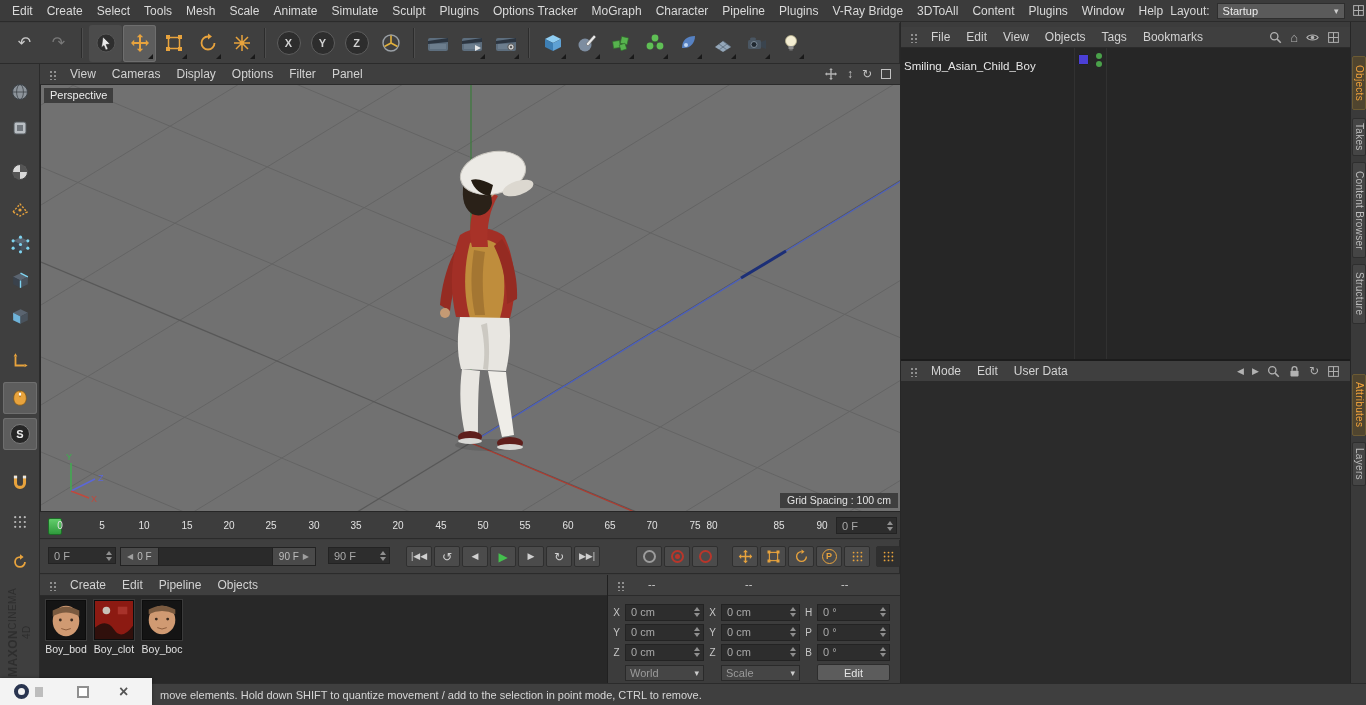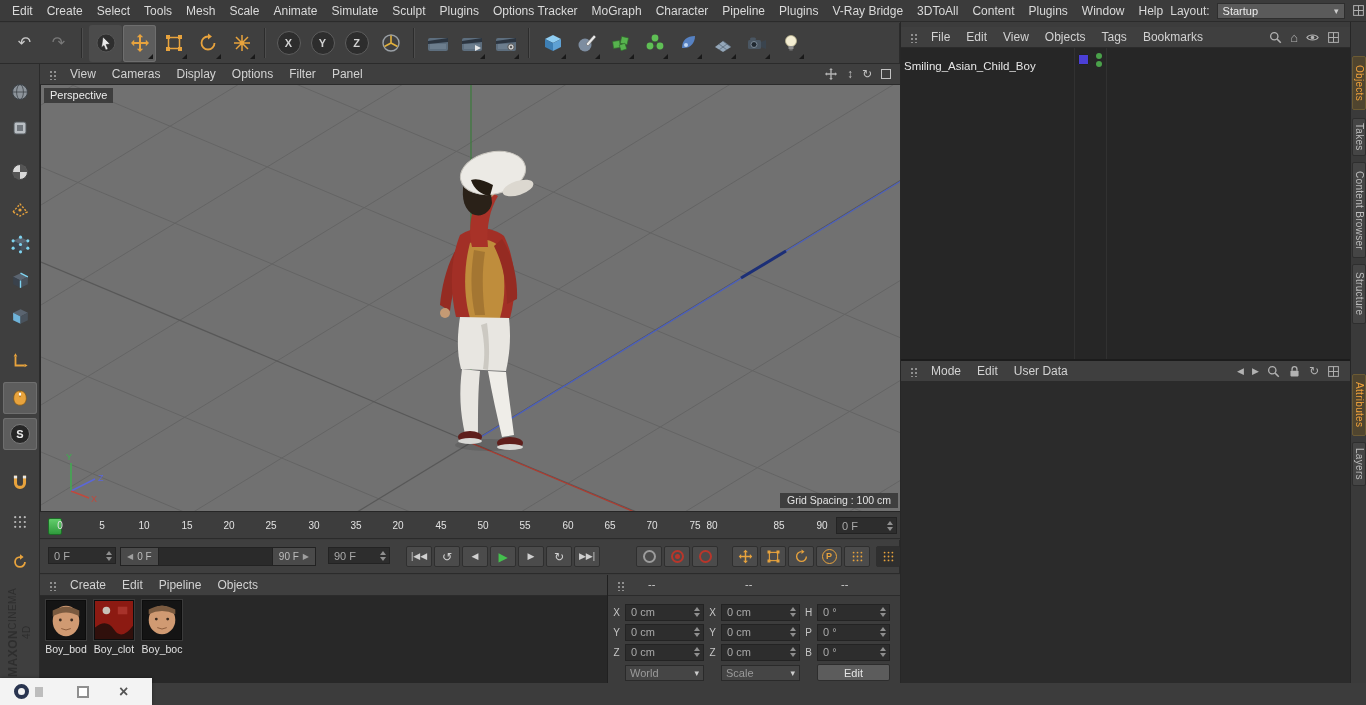--- a/index.html
+++ b/index.html
@@ -959,20 +959,23 @@
 
   <div class="stabs abs">
     <div class="vtab on" style="top:34px;height:54px">Objects</div>
     <div class="vtab" style="top:96px;height:38px">Takes</div>
     <div class="vtab" style="top:140px;height:96px">Content Browser</div>
     <div class="vtab" style="top:242px;height:60px">Structure</div>
     <div class="vtab on" style="top:352px;height:62px">Attributes</div>
     <div class="vtab" style="top:420px;height:44px">Layers</div>
   </div>
 
+  <div class="statusbar abs">
+    <span>move elements. Hold down SHIFT to quantize movement / add to the selection in point mode, CTRL to remove.</span>
+  </div>
 
   <div class="overlay abs">
     <span class="ovcircle"></span>
     <span class="ovsq"></span>
     <span class="ovstop"></span>
     <span class="ovclose">×</span>
   </div>
 
 </div>
 

